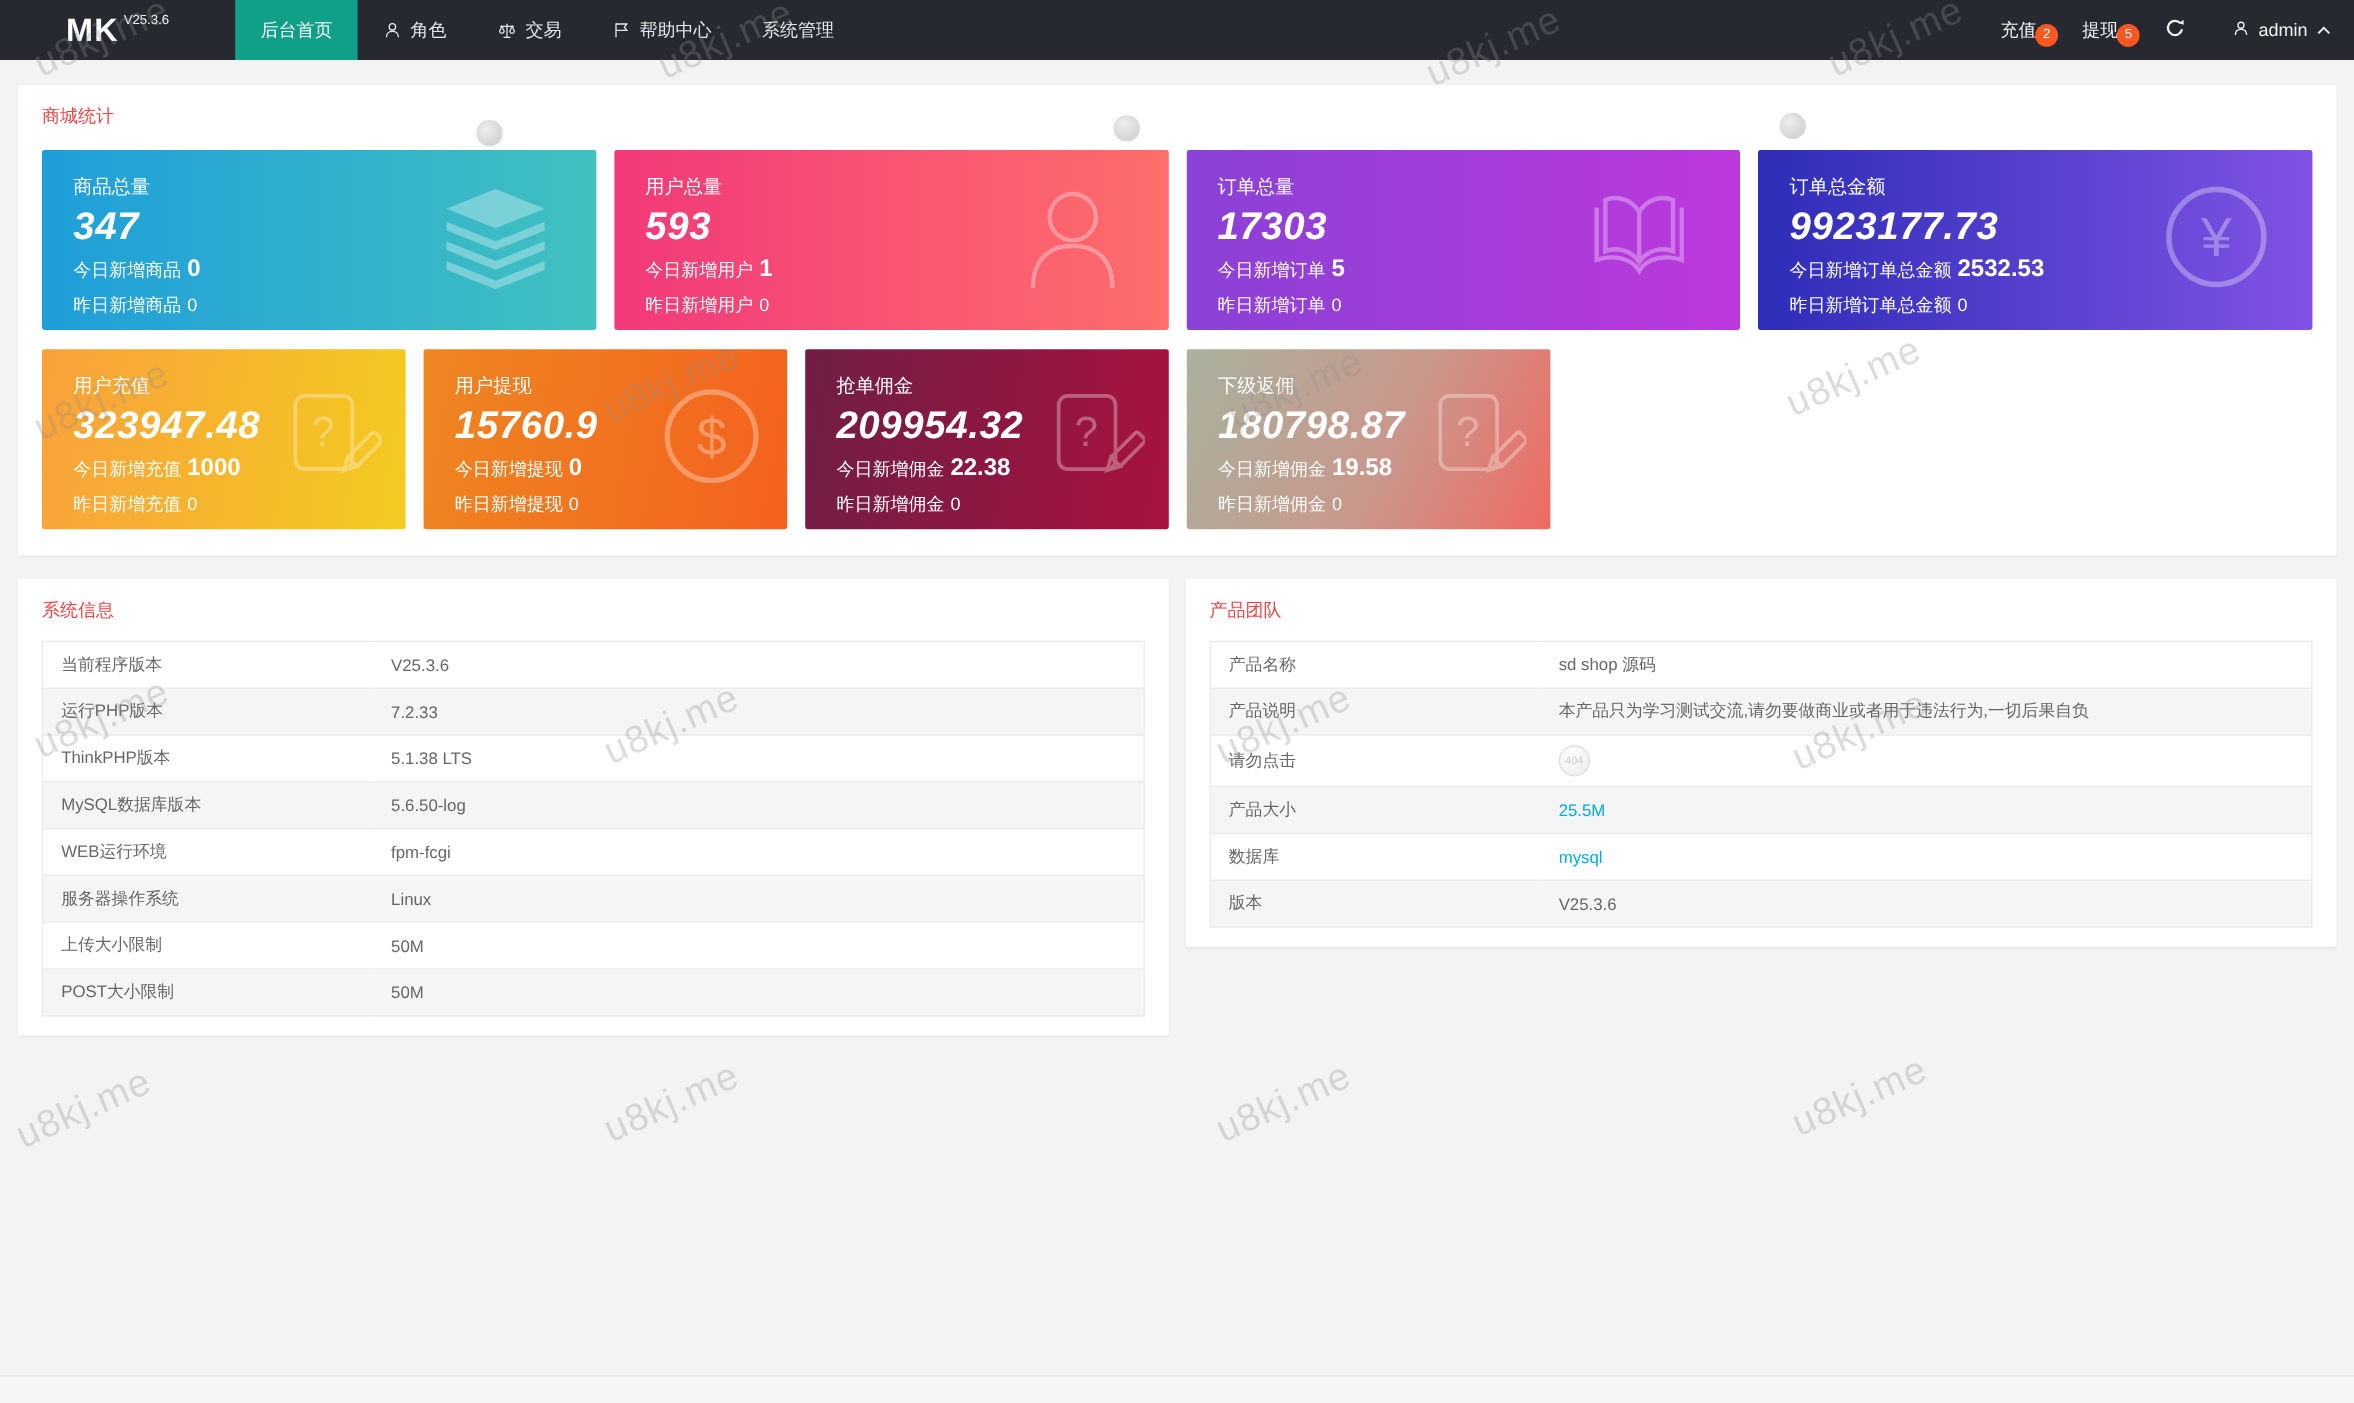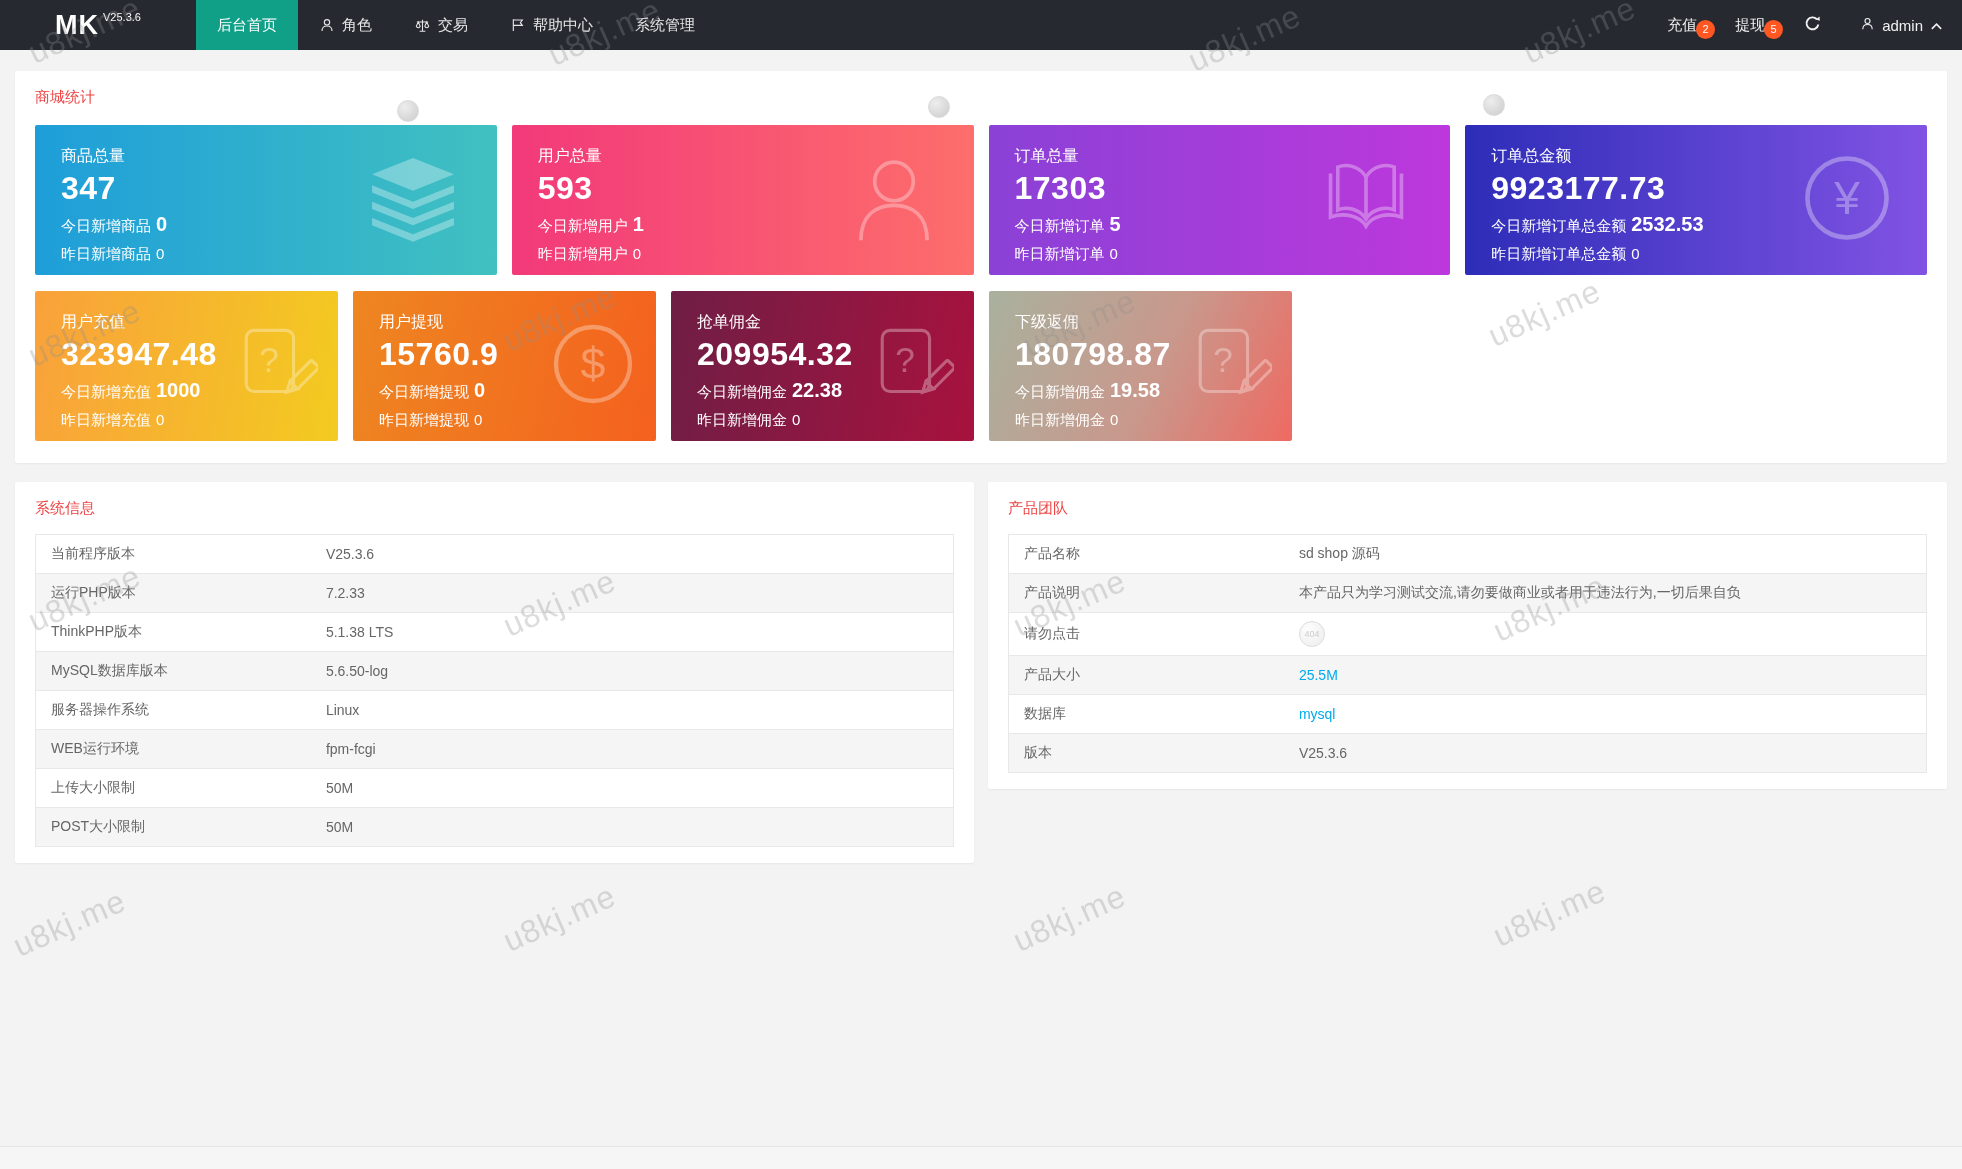--- a/index.html
+++ b/index.html
@@ -44,21 +44,21 @@
   .stats-panel { padding: 17px 20px 22px; }
   .stats-panel .panel-title { margin-bottom: 18px; }
   .card-row { display: grid; gap: 15px; }
   .card-row.r1 { grid-template-columns: repeat(4, 1fr); margin-bottom: 16px; }
   .card-row.r2 { grid-template-columns: repeat(4, 303px); }
   .stat-card {
     position: relative; height: 150px; border-radius: 2px; color: #fff;
     padding: 21px 26px; overflow: hidden;
   }
   .card-label { font-size: 16px; margin-bottom: 5px; }
-  .card-value { font-size: 32px; font-weight: bold; letter-spacing: 0.5px; margin-bottom: 7px; line-height: 1.05; }
+  .card-value { font-size: 32px; font-weight: bold; letter-spacing: 0.5px; margin-bottom: 7px; line-height: 1.05; font-style: italic; }
   .card-line { font-size: 15px; }
   .card-line b { font-size: 20px; margin-left: 5px; }
   .card-line.sub { margin-top: 9px; }
   .card-line.sub span.v { margin-left: 5px; }
   .card-icon { position: absolute; right: 34px; top: 50%; transform: translateY(-50%); opacity: 0.32; }
   .r2 .card-icon { right: 20px; }
   
   .bottom-panels { display: grid; grid-template-columns: 1fr 1fr; gap: 14px; align-items: start; margin-top: 19px; }
   .info-panel { padding: 17px 20px 16px; }
   .info-panel .panel-title { margin-bottom: 16px; }
@@ -314,26 +314,26 @@
             </tr>
           <tr>
               <td class="lbl">ThinkPHP版本</td>
               <td>5.1.38 LTS</td>
             </tr>
           <tr>
               <td class="lbl">MySQL数据库版本</td>
               <td>5.6.50-log</td>
             </tr>
           <tr>
+              <td class="lbl">WEB运行环境</td>
+              <td>fpm-fcgi</td>
+            </tr>
+          <tr>
               <td class="lbl">服务器操作系统</td>
               <td>Linux</td>
-            </tr>
-          <tr>
-              <td class="lbl">WEB运行环境</td>
-              <td>fpm-fcgi</td>
             </tr>
           <tr>
               <td class="lbl">上传大小限制</td>
               <td>50M</td>
             </tr>
           <tr>
               <td class="lbl">POST大小限制</td>
               <td>50M</td>
             </tr>
         </tbody>

